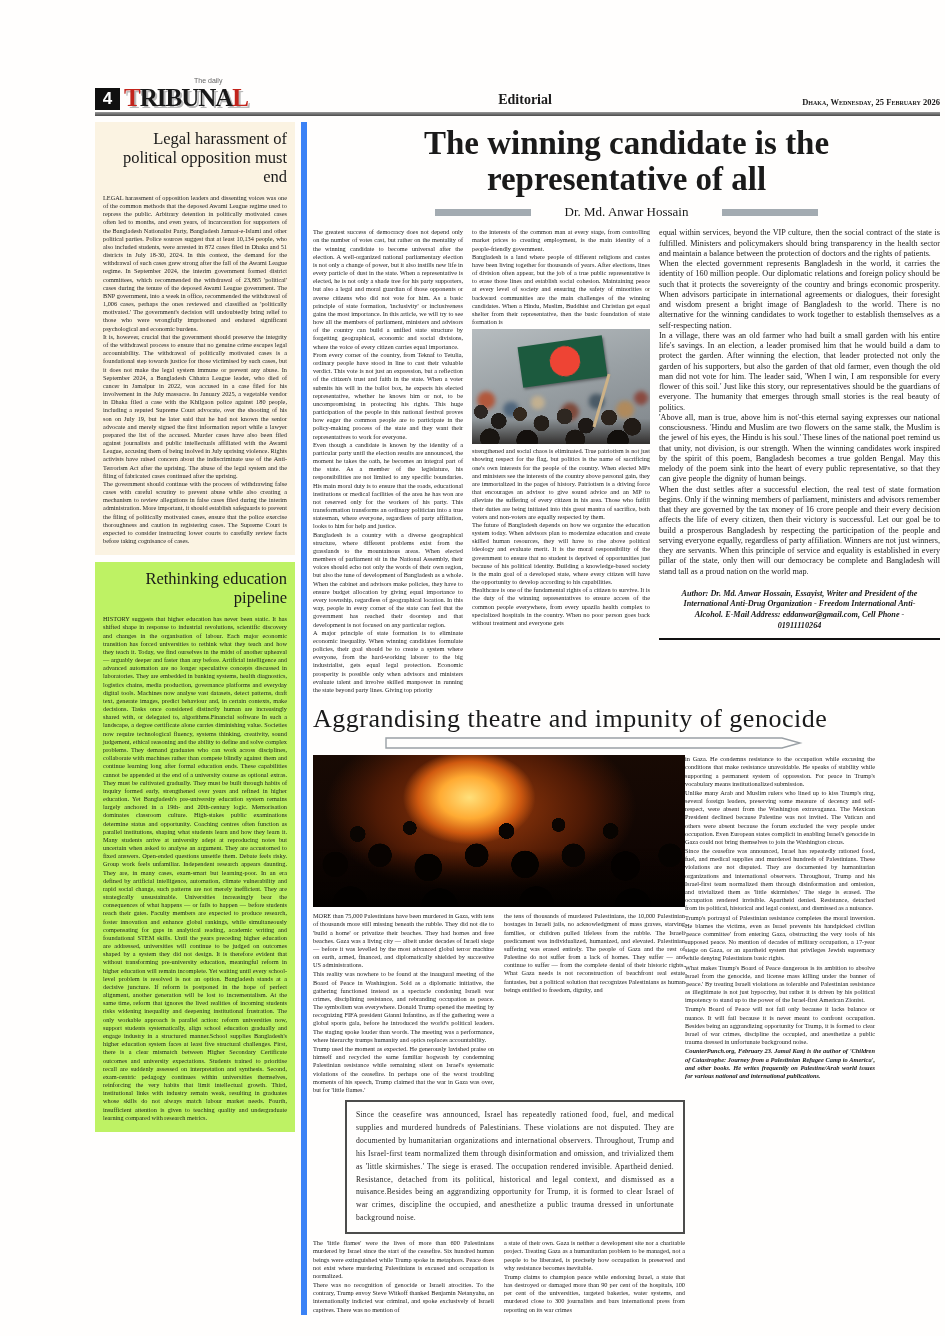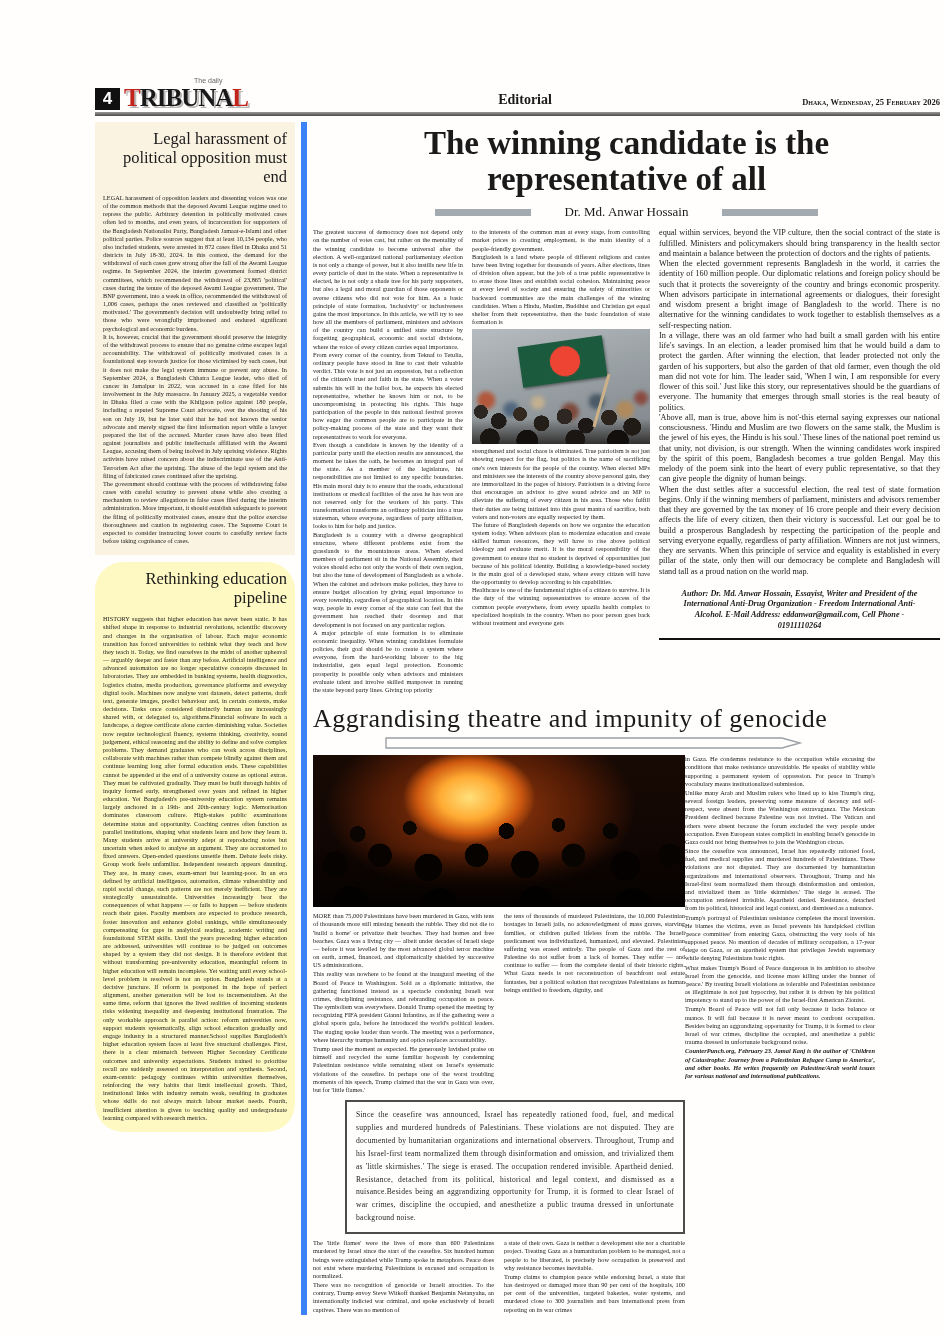--- a/index.html
+++ b/index.html
@@ -22,21 +22,21 @@
   .mast-rule{height:4px;background:linear-gradient(#9a9a9a,#4a4a4a);margin-top:2px;}
 
   
   .body-grid{display:flex;margin-top:6px;}
   .sidebar{width:200px;flex:0 0 200px;}
   .right-area{flex:1;margin-left:6px;border-left:6px solid #3b82f6;padding-left:6px;}
 
   
   .side-article{padding:8px 8px 10px 8px;margin-bottom:7px;}
   .side-article.cream{background:#fbf3e2;}
-  .side-article.pink{background:#fef9c3;border-radius:28px;}
+  .side-article.pink{background:#bef264;}
   .side-article h2{margin:0 0 7px 0;font-size:16.5px;font-weight:normal;text-align:right;line-height:1.15;}
   .side-article p{margin:0;font-size:6.3px;line-height:1.3;text-align:justify;}
 
   
   .main-title{margin:4px 0 2px 0;font-size:33px;line-height:1.08;text-align:center;font-weight:bold;}
   .byline-row{display:flex;align-items:center;justify-content:center;gap:34px;margin:7px 0 8px 0;}
   .bar{width:96px;height:7px;background:#a3abb1;}
   .byline{font-size:13px;}
   .main-cols{display:flex;gap:9px;height:470px;overflow:hidden;text-align:justify;}
   .mcol{font-size:6.3px;line-height:1.3;}

